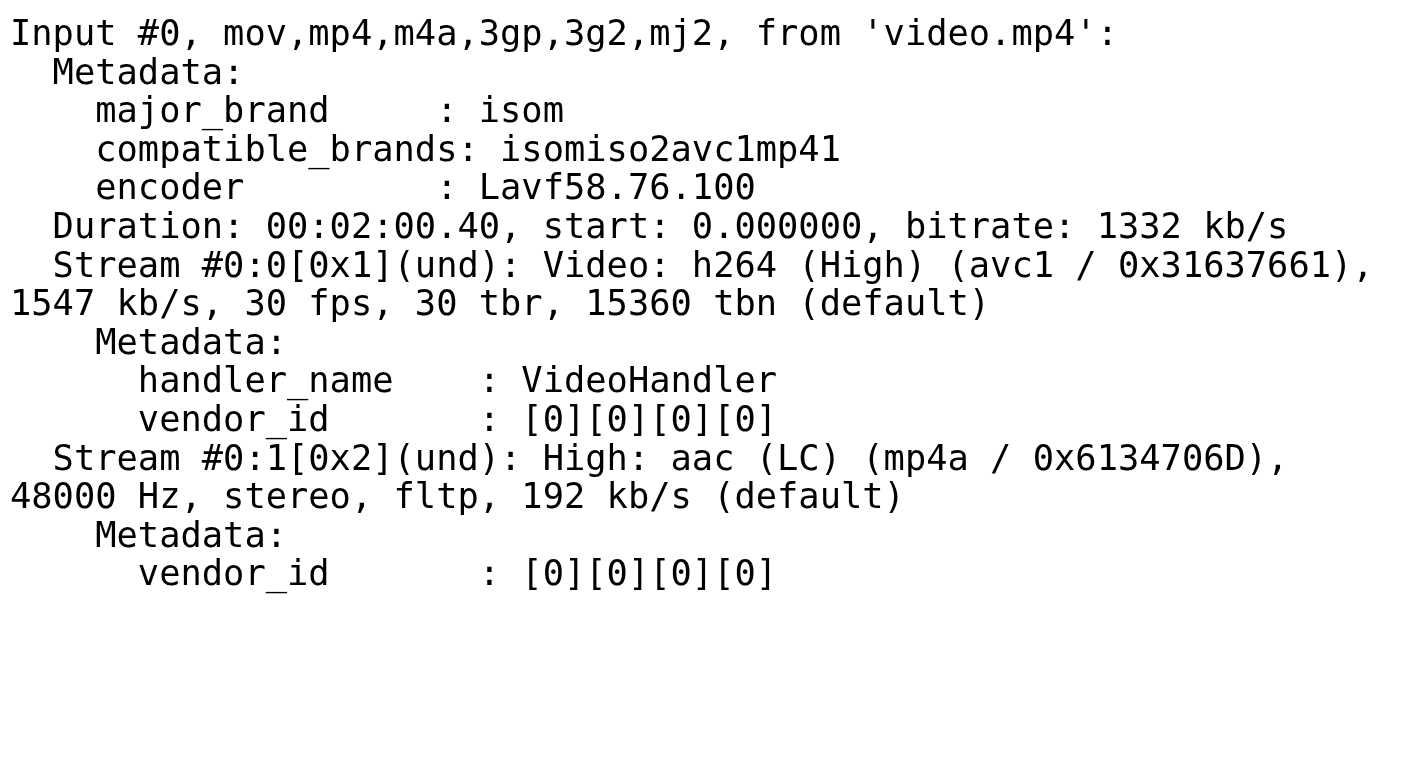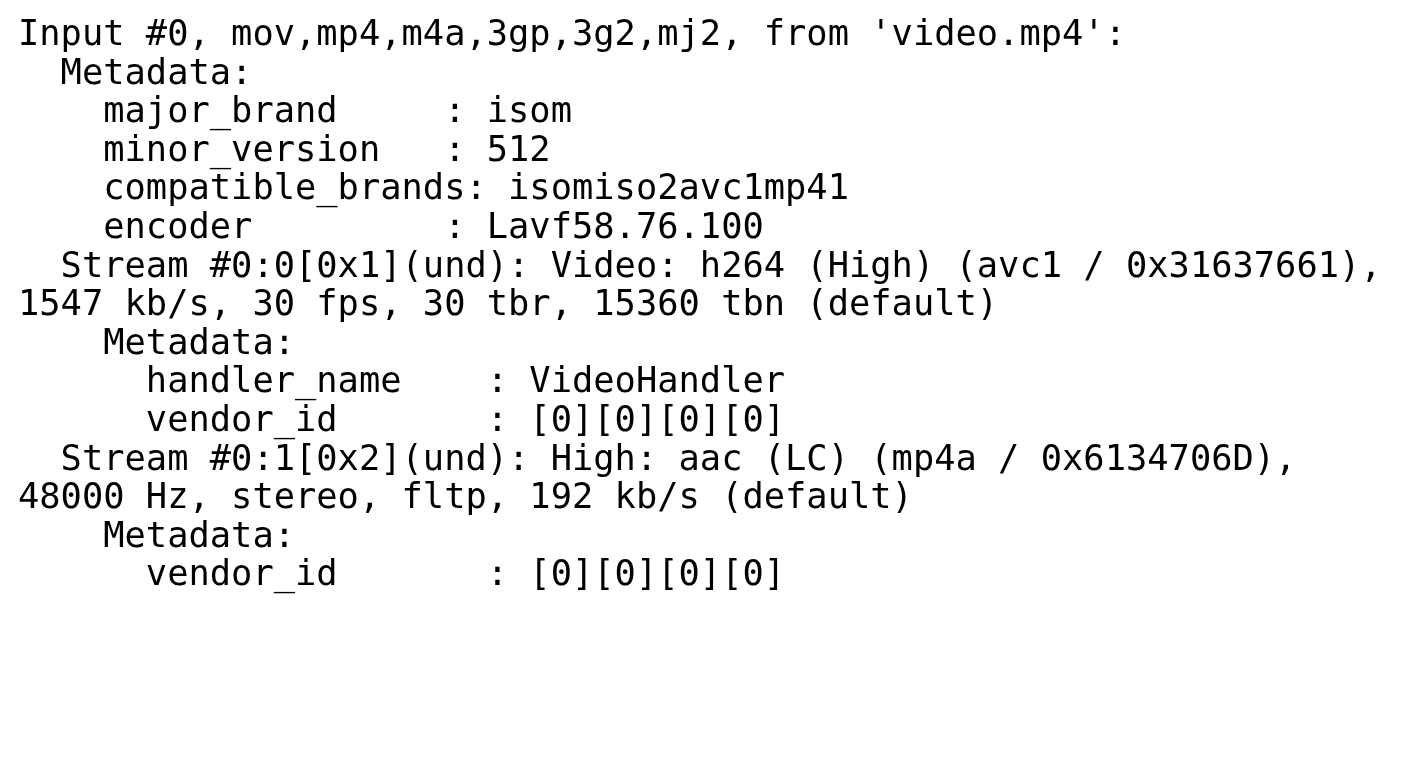--- a/index.html
+++ b/index.html
@@ -14,21 +14,21 @@
     overflow: hidden;
     font-family: "DejaVu Sans Mono", "Liberation Mono", monospace;
   }
   #terminal-output {
     position: absolute;
     left: 0;
     top: 0;
     width: 1421px;
     height: 776px;
     box-sizing: border-box;
-    padding: 14px 0 0 18px;
+    padding: 14px 0 0 10px;
     background: #ffffff;
   }
   .console-line {
     display: block;
     white-space: pre;
     font-family: "DejaVu Sans Mono", "Liberation Mono", monospace;
     font-size: 35.4px;
     line-height: 38.6px;
     letter-spacing: 0px;
     color: #000000;
@@ -36,23 +36,23 @@
     -webkit-font-smoothing: none;
   }
 </style>
 </head>
 <body>
 
 <div id="terminal-output">
   <span class="console-line">Input #0, mov,mp4,m4a,3gp,3g2,mj2, from 'video.mp4':</span>
   <span class="console-line">  Metadata:</span>
   <span class="console-line">    major_brand     : isom</span>
-  <span class="console-line">    minor_version   : 512</span>
   <span class="console-line">    compatible_brands: isomiso2avc1mp41</span>
   <span class="console-line">    encoder         : Lavf58.76.100</span>
+  <span class="console-line">  Duration: 00:02:00.40, start: 0.000000, bitrate: 1332 kb/s</span>
   <span class="console-line">  Stream #0:0[0x1](und): Video: h264 (High) (avc1 / 0x31637661),</span>
   <span class="console-line">1547 kb/s, 30 fps, 30 tbr, 15360 tbn (default)</span>
   <span class="console-line">    Metadata:</span>
   <span class="console-line">      handler_name    : VideoHandler</span>
   <span class="console-line">      vendor_id       : [0][0][0][0]</span>
   <span class="console-line">  Stream #0:1[0x2](und): High: aac (LC) (mp4a / 0x6134706D),</span>
   <span class="console-line">48000 Hz, stereo, fltp, 192 kb/s (default)</span>
   <span class="console-line">    Metadata:</span>
   <span class="console-line">      vendor_id       : [0][0][0][0]</span>
 </div>

